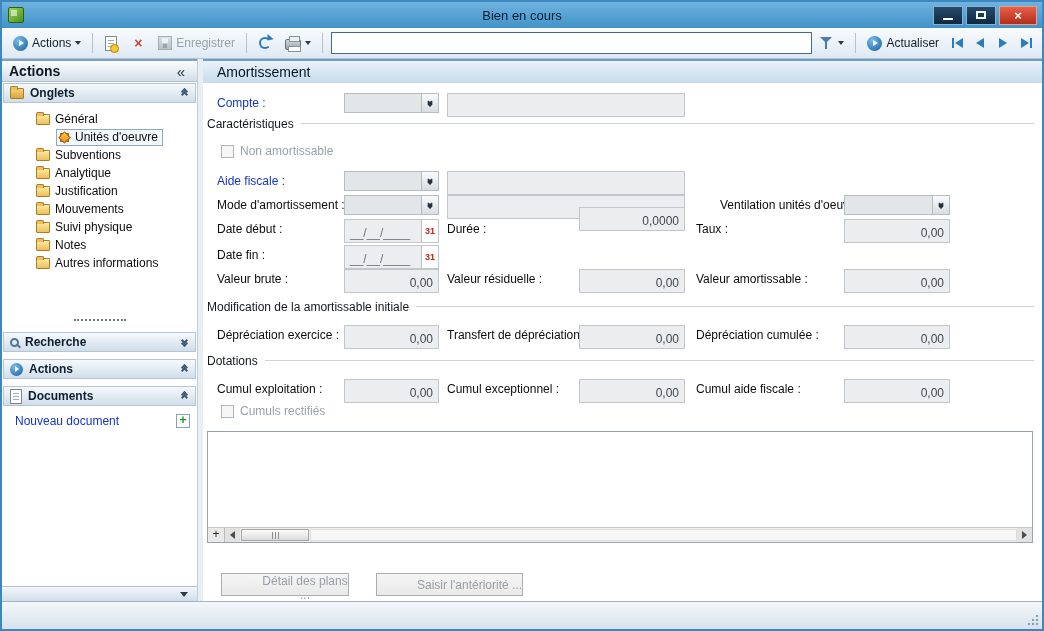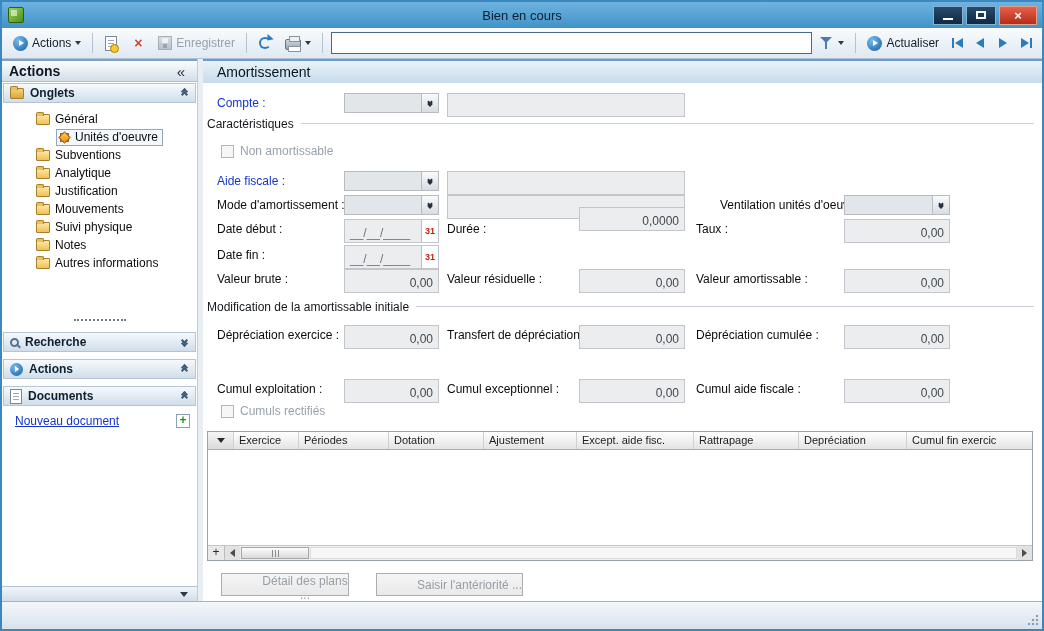--- a/index.html
+++ b/index.html
@@ -76,21 +76,21 @@
   .uo-icon::after{transform:rotate(45deg);}
   .sel-box{display:flex;align-items:center;gap:5px;border:1px solid #8fa8c0;background:#f3f8fc;padding:0 4px 0 2px;height:17px;}
   .dots-sep{margin-top:26px;height:10px;display:flex;align-items:center;justify-content:center;flex:0 0 auto;}
   .dots-sep i{width:52px;border-bottom:2px dotted #6e7a86;}
   .shead.mt{margin-top:7px;}
   .mag{width:9px;height:9px;border:2px solid #54748e;border-radius:50%;position:relative;flex:0 0 auto;}
   .mag::after{content:"";position:absolute;width:5px;height:2px;background:#54748e;transform:rotate(45deg);right:-4px;bottom:-2px;}
   .circle-icon.small{width:13px;height:13px;}
   .circle-icon.small .tri{border-top-width:3px;border-bottom-width:3px;border-left-width:4px;}
   .newdoc{display:flex;align-items:center;padding:8px 7px 0 13px;flex:0 0 auto;}
-  .newdoc-link{color:#1634cc;font-size:12px;flex:1;cursor:pointer;text-decoration:underline;}
+  .newdoc-link{color:#1634cc;font-size:12px;flex:1;cursor:pointer;}
   .plus-btn{width:14px;height:14px;border:1px solid #8aa0b4;background:#fff;color:#18981a;font-weight:bold;font-size:12px;line-height:11px;text-align:center;cursor:pointer;}
   .sidebar-spacer{flex:1;background:#fff;}
   .sidebar-bottom{height:15px;background:linear-gradient(#f2f6fa,#d2deea);border-top:1px solid #b4c0cc;display:flex;align-items:center;justify-content:flex-end;padding-right:9px;flex:0 0 auto;}
   .tri-down-xs{width:0;height:0;border-left:4px solid transparent;border-right:4px solid transparent;border-top:5px solid #2c3a48;}
 
   
   .main-header{height:24px;background:linear-gradient(#e9f2f9,#c6dbec);border-top:2px solid #6f9cc4;display:flex;align-items:center;padding:0 14px;flex:0 0 auto;}
   .main-title{font-weight:normal;font-size:14px;color:#081420;}
   .form{position:relative;flex:1;background:#fff;font-size:12px;overflow:hidden;}
   .lbl{position:absolute;height:20px;line-height:20px;color:#0c0c0c;white-space:nowrap;}
@@ -403,47 +403,38 @@
             <span class="gline"></span>
         </div>
 
         <div class="lbl" style="top:242px;left:14px">Dépréciation exercice :</div>
         <div class="fld num" style="top:242px;left:141px;width:95px">0,00</div>
         <div class="lbl" style="top:242px;left:244px">Transfert de dépréciation :</div>
         <div class="fld num" style="top:242px;left:376px;width:106px">0,00</div>
         <div class="lbl" style="top:242px;left:493px">Dépréciation cumulée :</div>
         <div class="fld num" style="top:242px;left:641px;width:106px">0,00</div>
 
+        <div class="group" style="top:270px">
+          <span class="gtext">Dotations</span>
+            <span class="gline"></span>
+        </div>
 
         <div class="lbl" style="top:296px;left:14px">Cumul exploitation :</div>
         <div class="fld num" style="top:296px;left:141px;width:95px">0,00</div>
         <div class="lbl" style="top:296px;left:244px">Cumul exceptionnel :</div>
         <div class="fld num" style="top:296px;left:376px;width:106px">0,00</div>
         <div class="lbl" style="top:296px;left:493px">Cumul aide fiscale :</div>
         <div class="fld num" style="top:296px;left:641px;width:106px">0,00</div>
 
         <div class="checkrow" style="top:320px;left:18px">
           <span class="cbox"></span>
           <span class="clabel">Cumuls rectifiés</span>
         </div>
 
         <div class="grid" style="top:348px">
-          <div class="grid-header">
-            <div class="gh gutter" style="width:26px">
-                <span class="tri-down-s"></span>
-              </div>
-            <div class="gh" style="width:65px">Exercice</div>
-            <div class="gh" style="width:90px">Périodes</div>
-            <div class="gh" style="width:95px">Dotation</div>
-            <div class="gh" style="width:93px">Ajustement</div>
-            <div class="gh" style="width:117px">Except. aide fisc.</div>
-            <div class="gh" style="width:105px">Rattrapage</div>
-            <div class="gh" style="width:108px">Depréciation</div>
-            <div class="gh last">Cumul fin exercic</div>
-          </div>
           <div class="grid-body"></div>
           <div class="grid-hscroll">
             <div class="hs-plus">+</div>
             <div class="hs-btn">
                 <span class="tri-left-s"></span>
               </div>
             <div class="hs-thumb">
                 <span class="gripline"></span>
                 <span class="gripline"></span>
                 <span class="gripline"></span>

